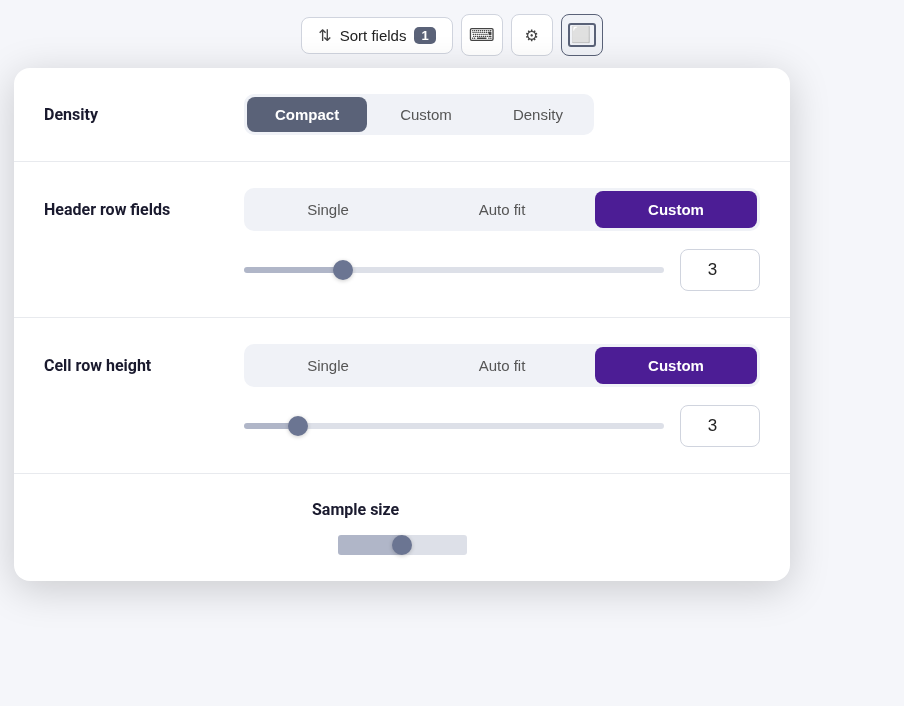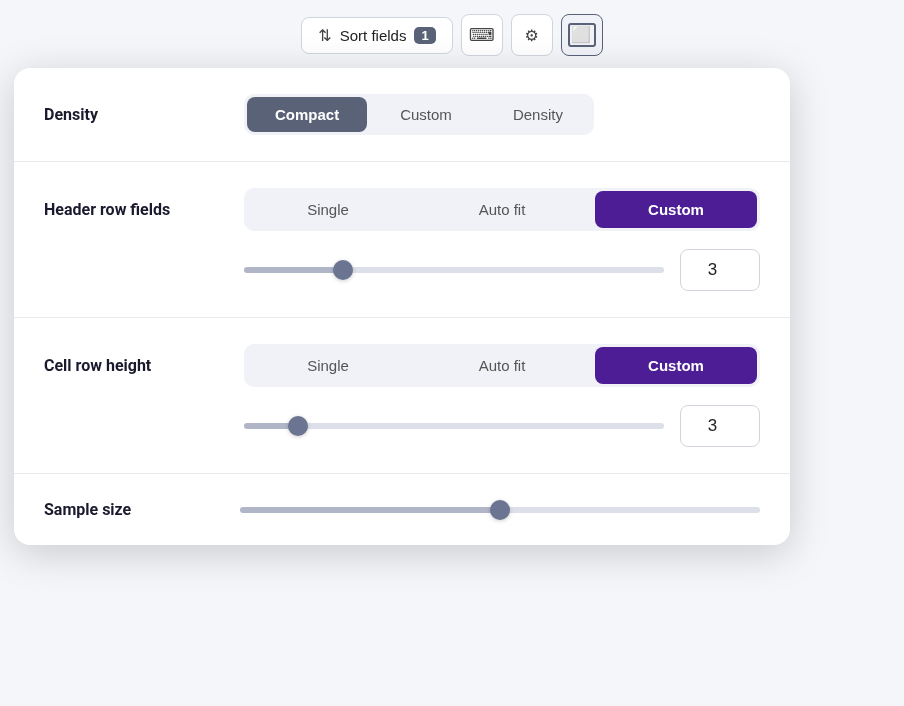--- a/index.html
+++ b/index.html
@@ -190,20 +190,21 @@
       color: #222;
       outline: none;
     }
 
     
     .sample-slider-row {
       display: flex;
       align-items: center;
       gap: 16px;
       margin-left: 0;
+      flex-direction: column;
     }
 
     input[type="range"] {
       -webkit-appearance: none;
       appearance: none;
       height: 6px;
       background: #dde0e8;
       border-radius: 3px;
       outline: none;
       cursor: pointer;

